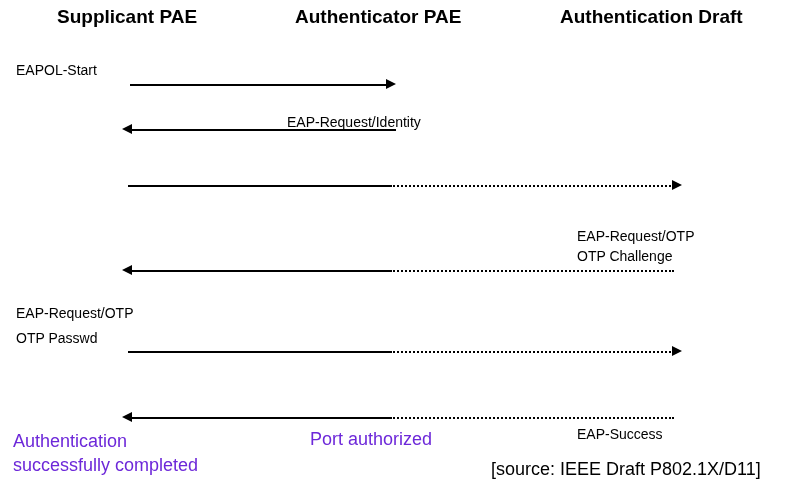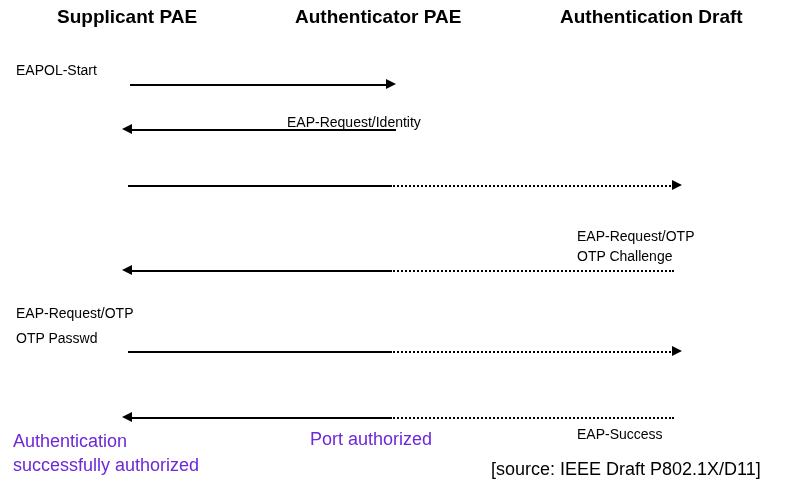--- a/index.html
+++ b/index.html
@@ -109,17 +109,17 @@
   <div class="head-right" style="left:672px; top:346px;"></div>
 
   <div class="msg-label" style="left:577px; top:394px;margin-top:28px;">EAP-Success</div>
   <div class="seg" style="left:132px; top:417px; width:260px;"></div>
   <div class="seg dotted" style="left:390px; top:417px; width:284px;"></div>
   <div class="head-left" style="left:122px; top:412px;"></div>
 
   <div class="note-label" style="left:310px; top:427px;">Port authorized</div>
 
   <div class="note-label" style="left:13px; top:429px;">Authentication</div>
-  <div class="note-label" style="left:13px; top:453px;">successfully authorized</div>
+  <div class="note-label" style="left:13px; top:453px;">successfully completed</div>
 
   <div class="source-label" style="left:491px; top:460px;">[source: IEEE Draft P802.1X/D11]</div>
 
 </div>
 
 </body></html>

